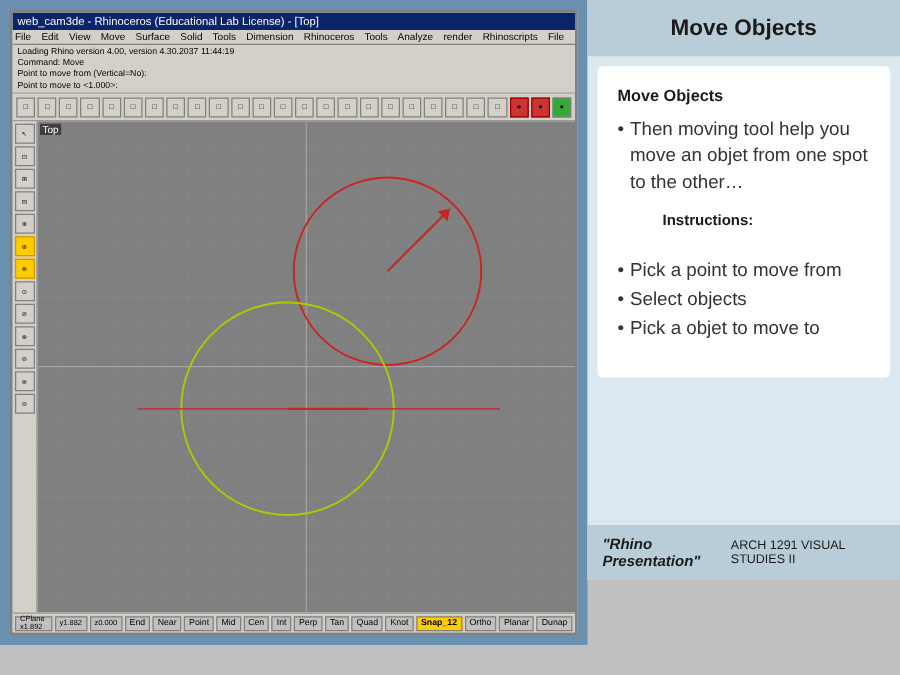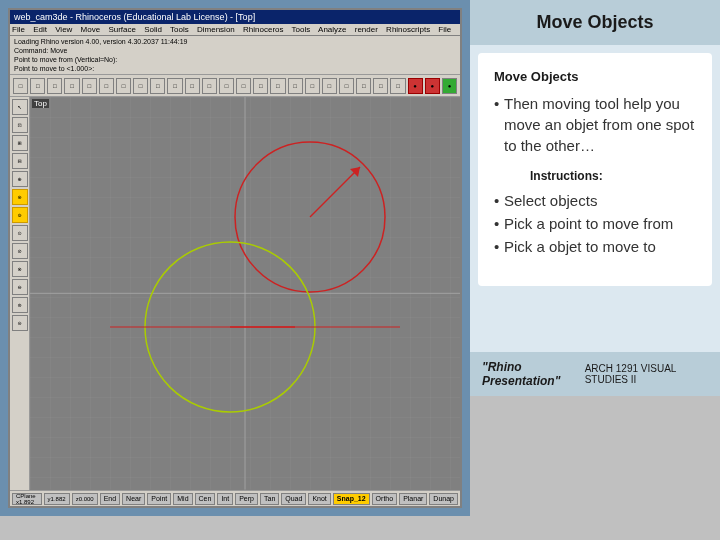--- a/index.html
+++ b/index.html
@@ -164,21 +164,21 @@
     }
 
     .status-item.highlight {
       background: #ffcc00;
       font-weight: bold;
     }
 
     
     .right-panel {
       width: 250px;
-      height: 396px;
+      height: 464px;
       background: #dce8f0;
       display: flex;
       flex-direction: column;
     }
 
     .panel-header {
       background: #b8cdd8;
       padding: 12px 16px;
       display: flex;
       align-items: center;
@@ -225,21 +225,21 @@
       content: '•';
       position: absolute;
       left: 0;
       color: #333;
     }
 
     .instructions-title {
       font-size: 12px;
       font-weight: bold;
       color: #1a1a1a;
-      margin-bottom: 6px;
+      margin-bottom: 22px;
       padding-left: 36px;
     }
 
     .panel-footer {
       background: #b8cdd8;
       padding: 8px 12px;
       display: flex;
       justify-content: space-between;
       align-items: center;
     }
@@ -406,24 +406,24 @@
       <ul class="bullet-list">
         <li>
           <span>Then moving tool help you move an objet from one spot to the other…</span>
         </li>
       </ul>
 
       <div class="instructions-title">Instructions:</div>
 
       <ul class="bullet-list">
         <li>
-          <span>Select objects</span>
+          <span>Pick a point to move from</span>
         </li>
         <li>
-          <span>Pick a point to move from</span>
+          <span>Select objects</span>
         </li>
         <li>
           <span>Pick a objet to move to</span>
         </li>
       </ul>
     </div>
 
     <div style="flex:1;"></div>
 
     <div class="panel-footer">

